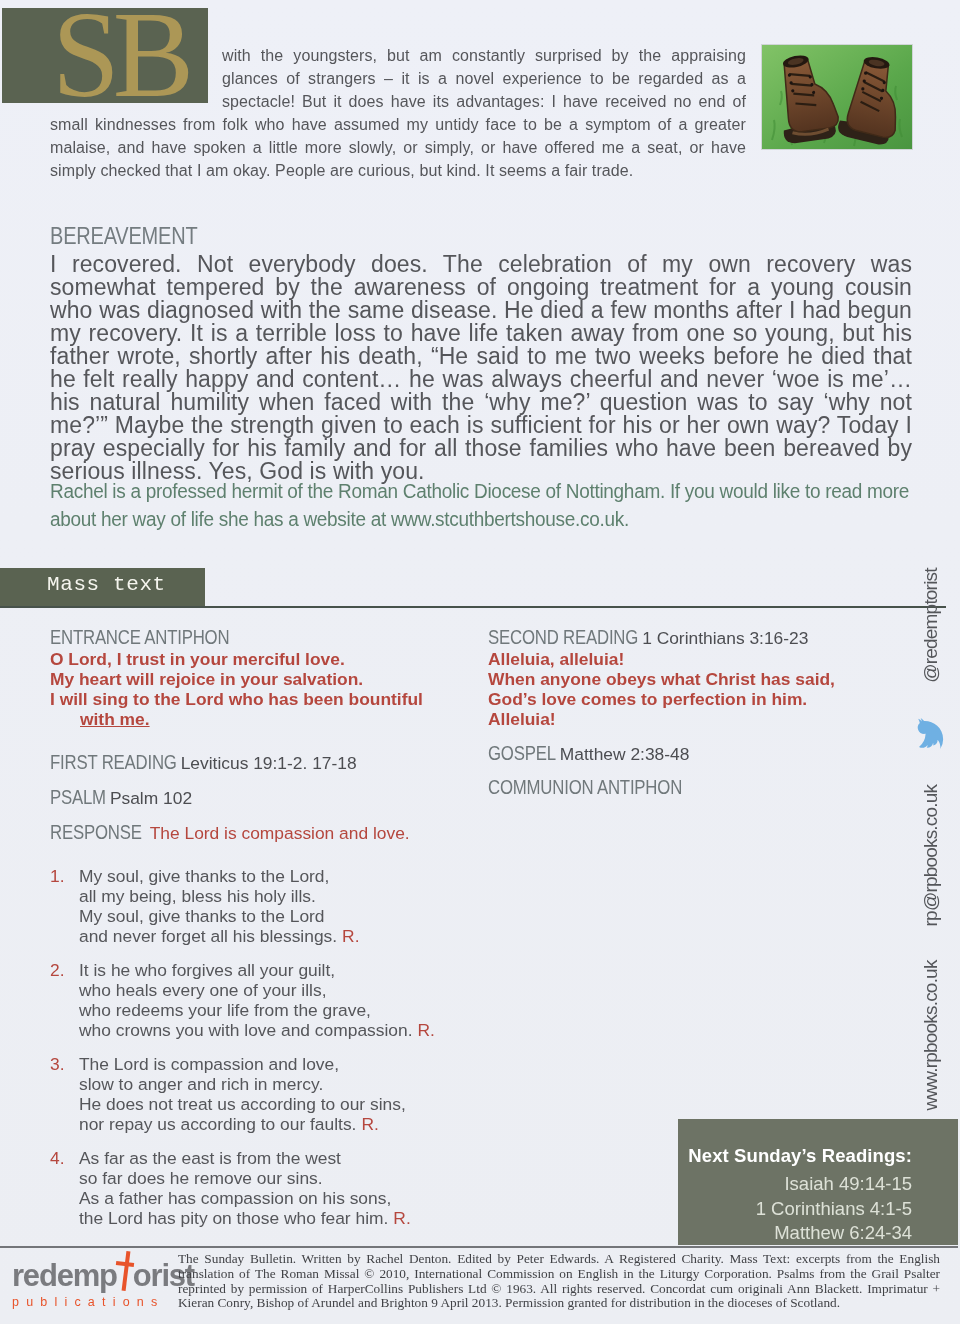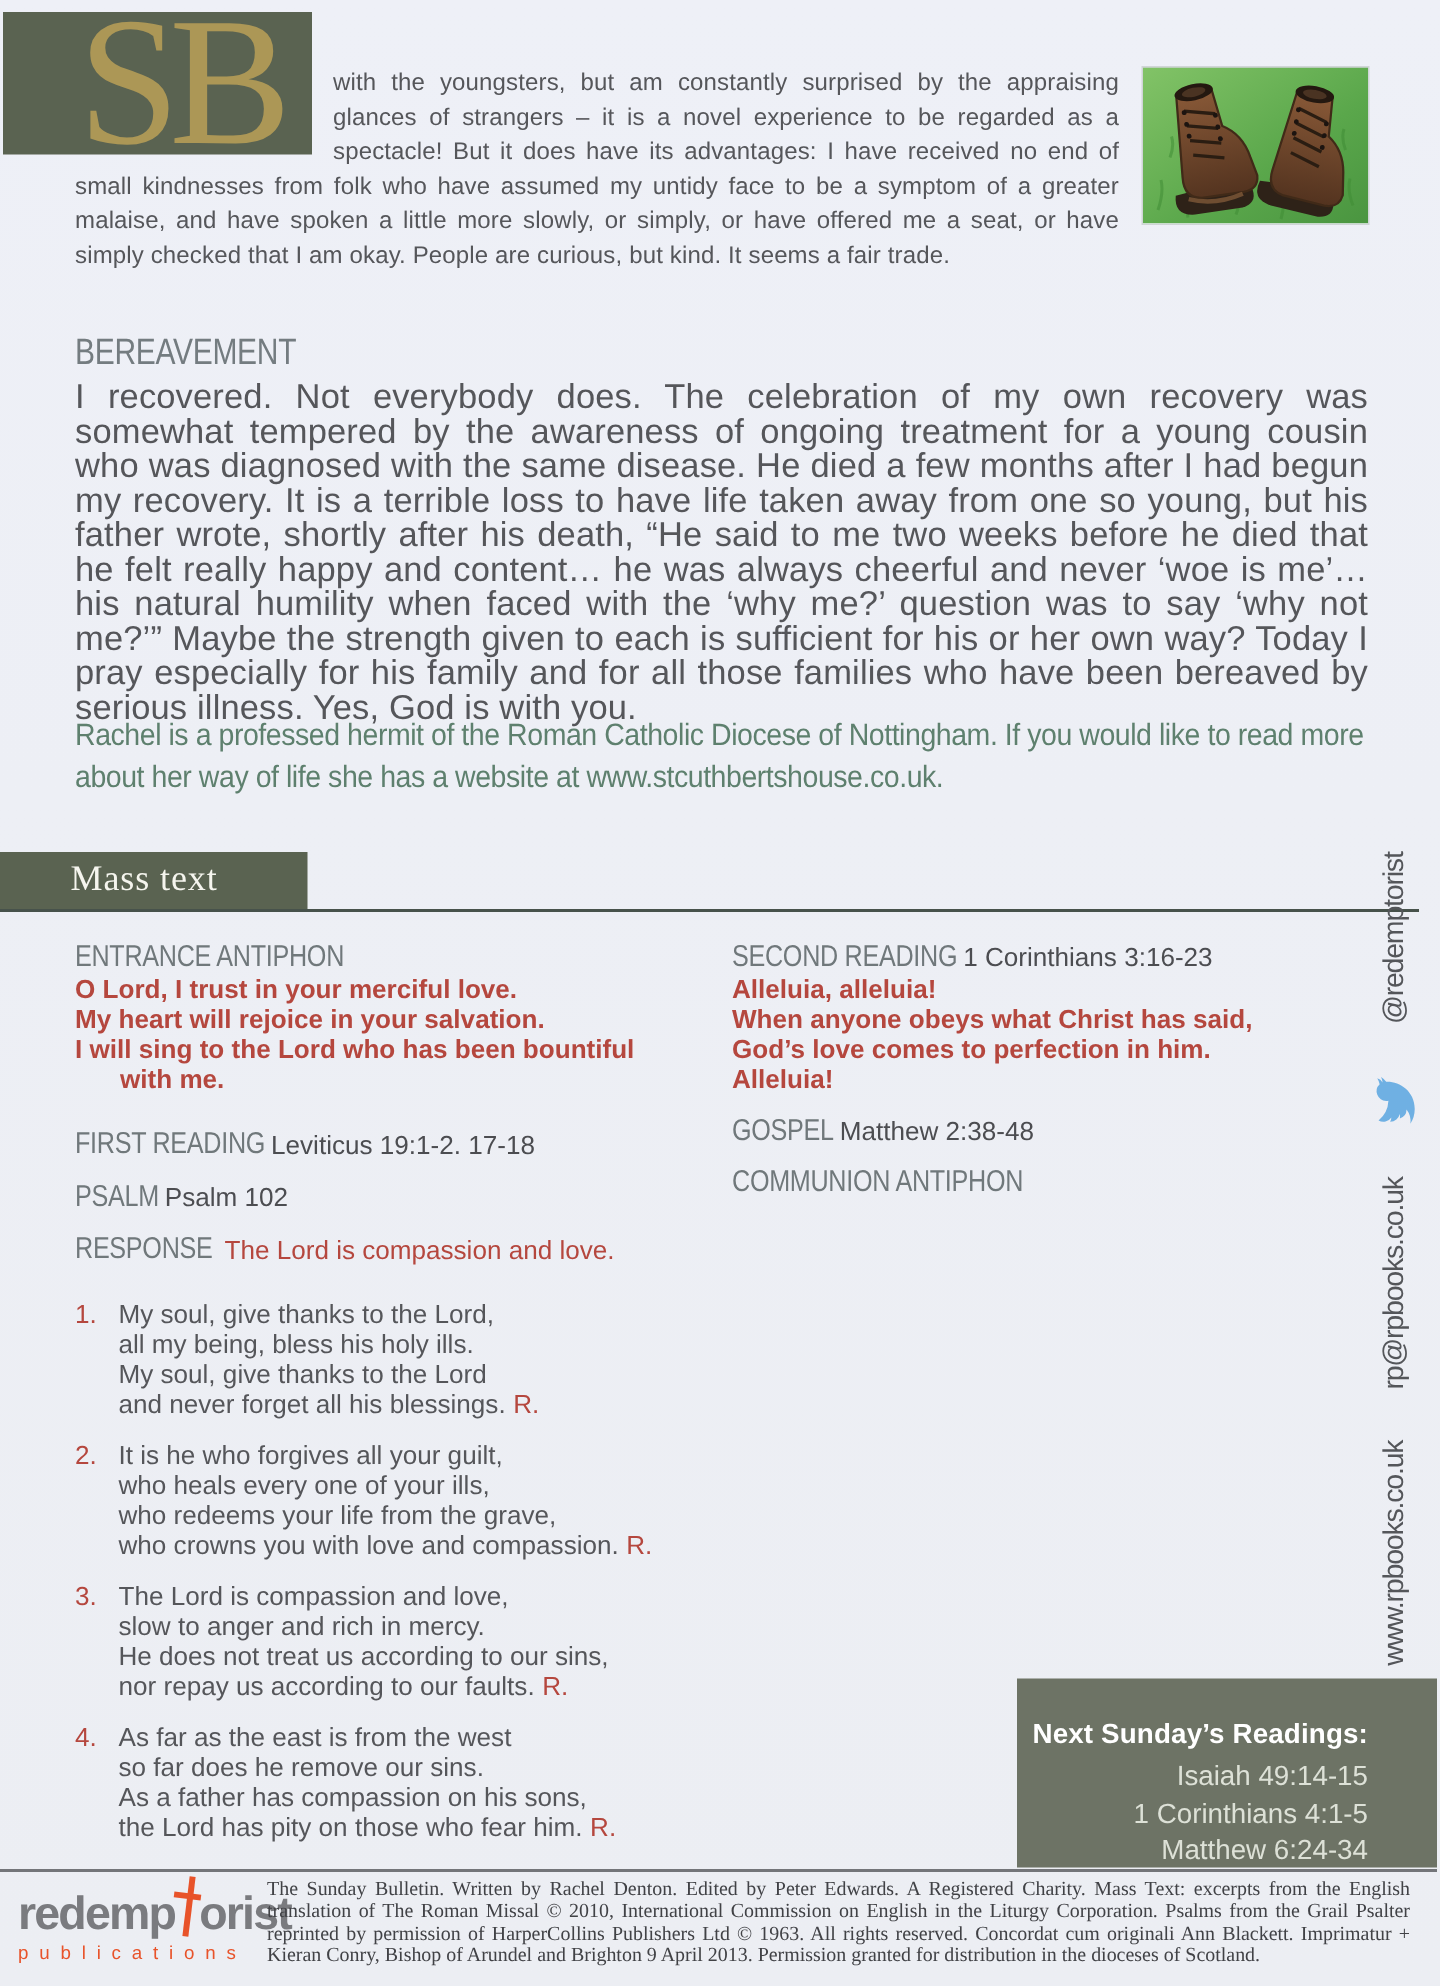--- a/index.html
+++ b/index.html
@@ -33,31 +33,31 @@
   .bereave-text { position:absolute; left:50px; top:253px; width:862px;
     font-size:23px; line-height:23px; text-align:justify; letter-spacing:0.1px; }
   
   .hermit { position:absolute; left:50px; top:477px; width:866px;
     color:#5e806e; font-size:19px; line-height:26px; letter-spacing:-0.3px; }
   .hermit > span { display:inline-block; transform:scaleY(1.08); transform-origin:0 0; }
   
   .mass-bar { position:absolute; left:0; top:568px; width:205px; height:40px;
     background:#5a6351; }
   .mass-bar-label { position:absolute; left:47px; top:5px; color:#f5f5ee;
-    font-family:Liberation Serif, serif; font-size:24px; letter-spacing:0.6px; }
+    font-family:Liberation Mono, monospace; font-size:21px; letter-spacing:0.6px; }
   .mass-rule { position:absolute; left:0; top:606px; width:946px; height:2px; background:#47524b; }
   
   .col { position:absolute; top:628px; font-size:17.4px; line-height:20px; }
   .col-left  { left:50px;  width:432px; }
   .col-right { left:488px; width:430px; }
   .mh { display:inline-block; transform:scaleY(1.2); transform-origin:0 82%;
     color:#70787b; font-size:16.8px; letter-spacing:-0.2px; white-space:nowrap; }
   .mref { color:#4c4d51; margin-left:4px; }
   .redline { color:#b5473e; font-weight:bold; display:block; }
-  .redline.ind { padding-left:30px; }
+  .redline.ind { padding-left:30px;text-decoration:underline; }
   .rmark { color:#b5473e; font-weight:normal; margin-left:5px; }
   .gap-a { margin-top:24px; }  
   .gap-b { margin-top:14px; }  
   .gap-c { margin-top:22px; }  
   .gap-d { margin-top:20px; }  
   .gap-e { margin-top:15px; }
   .gap-f { margin-top:13px; }
   .verse { display:flex; margin-bottom:14px; }
   .vnum { width:29px; flex:0 0 29px; color:#b5473e; font-weight:400; }
   .vline { display:block; }

